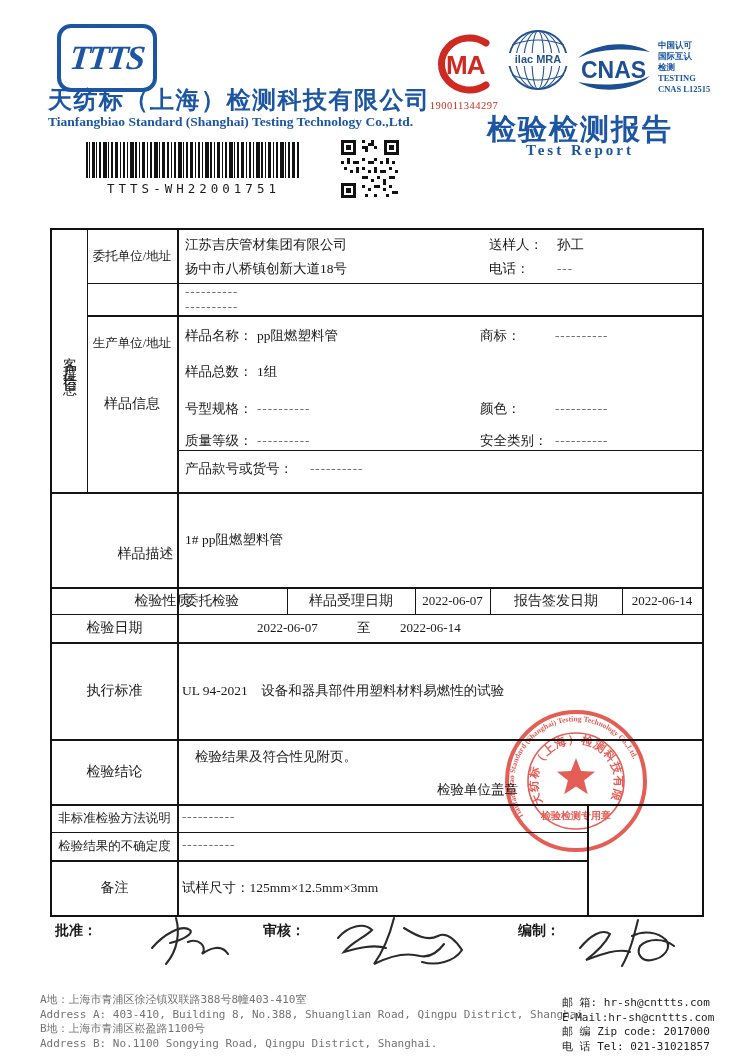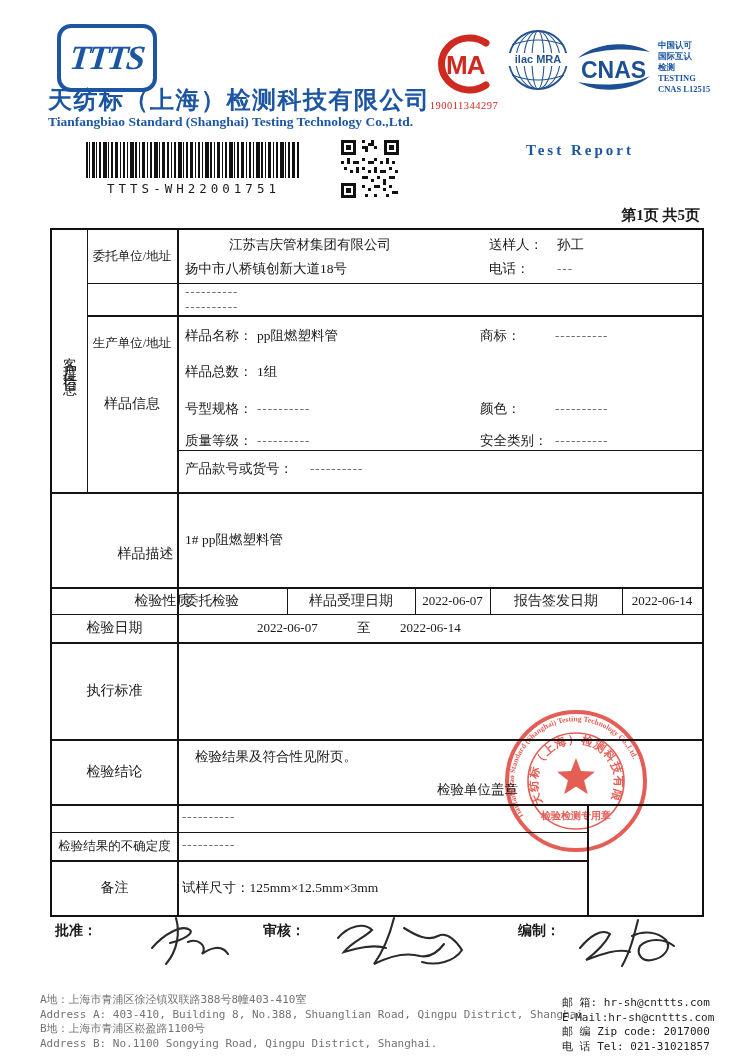--- a/index.html
+++ b/index.html
@@ -58,40 +58,40 @@
     <text x="9" y="40" font-size="23" font-weight="bold" fill="#1c4f93" font-family="Liberation Sans, sans-serif">CNAS</text>
   </svg>
   <div class="abs blue cnas-small" style="left:658px;top:40px;">
     <div>中国认可</div>
     <div>国际互认</div>
     <div>检测</div>
     <div>TESTING</div>
     <div>CNAS L12515</div>
   </div>
 
+  <div class="abs title-cn blue" style="left:455px;top:110px;width:250px;">检验检测报告</div>
   <div class="abs title-en blue" style="left:455px;top:142px;width:250px;">Test Report</div>
 
   <svg class="abs" style="left:86px;top:142px;" width="215" height="36" viewBox="0 0 215 36">
     <path fill="#111" d="M0 0h2v36H0zM3 0h1v36H3zM6 0h3v36H6zM10 0h1v36h-1zM13 0h2v36h-2zM17 0h4v36h-4zM22 0h1v36h-1zM25 0h2v36h-2zM29 0h3v36h-3zM34 0h1v36h-1zM37 0h2v36h-2zM41 0h1v36h-1zM44 0h4v36h-4zM49 0h2v36h-2zM53 0h1v36h-1zM56 0h3v36h-3zM61 0h1v36h-1zM64 0h2v36h-2zM68 0h4v36h-4zM73 0h1v36h-1zM76 0h3v36h-3zM81 0h2v36h-2zM85 0h1v36h-1zM88 0h2v36h-2zM92 0h4v36h-4zM97 0h1v36h-1zM100 0h2v36h-2zM104 0h3v36h-3zM109 0h1v36h-1zM112 0h2v36h-2zM116 0h1v36h-1zM119 0h4v36h-4zM124 0h2v36h-2zM128 0h1v36h-1zM131 0h3v36h-3zM136 0h1v36h-1zM139 0h2v36h-2zM143 0h4v36h-4zM148 0h1v36h-1zM151 0h2v36h-2zM155 0h3v36h-3zM160 0h1v36h-1zM163 0h2v36h-2zM167 0h1v36h-1zM170 0h4v36h-4zM175 0h2v36h-2zM179 0h1v36h-1zM182 0h3v36h-3zM187 0h1v36h-1zM190 0h2v36h-2zM194 0h4v36h-4zM199 0h1v36h-1zM202 0h2v36h-2zM206 0h3v36h-3zM211 0h2v36h-2z"></path>
   </svg>
   <div class="abs mono" style="left:86px;top:181px;width:215px;text-align:center;font-size:12.5px;letter-spacing:4px;white-space:nowrap;">TTTS-WH22001751</div>
 
   <svg class="abs" style="left:341px;top:140px;" width="58" height="58" viewBox="0 0 58 58">
     <g fill="#111">
       <path fill-rule="evenodd" d="M0 0h15v15H0z M3 3h9v9H3z"></path>
         <rect x="5" y="5" width="5" height="5"></rect>
       <path fill-rule="evenodd" d="M43 0h15v15H43z M46 3h9v9h-9z"></path>
         <rect x="48" y="5" width="5" height="5"></rect>
       <path fill-rule="evenodd" d="M0 43h15v15H0z M3 46h9v9H3z"></path>
         <rect x="5" y="48" width="5" height="5"></rect>
       <path d="M21 0h3v3h-3zM27 3h3v3h-3zM21 6h6v3h-6zM30 0h3v6h-3zM24 9h3v3h-3zM33 6h3v3h-3zM0 21h3v3h-3zM6 18h3v6h-3zM12 21h6v3h-6zM3 27h3v3h-3zM9 30h3v3h-3zM15 27h3v6h-3zM21 18h3v3h-3zM27 21h6v3h-6zM33 18h3v3h-3zM39 21h3v3h-3zM45 18h3v6h-3zM51 21h3v3h-3zM21 27h3v3h-3zM27 30h3v3h-3zM33 27h3v6h-3zM39 30h6v3h-6zM48 27h3v3h-3zM54 30h3v3h-3zM21 36h6v3h-6zM30 39h3v3h-3zM36 36h3v3h-3zM42 39h3v6h-3zM48 36h6v3h-6zM21 45h3v3h-3zM27 48h3v3h-3zM33 45h6v3h-6zM42 48h3v3h-3zM48 45h3v3h-3zM51 51h6v3h-6zM24 54h3v3h-3zM33 54h3v3h-3zM45 54h3v3h-3z"></path>
     </g>
   </svg>
 
-  <div class="abs" style="left:500px;top:206px;width:200px;text-align:right;font-size:15px;font-weight:700;">第1页 共5页</div>
 
   <div class="tbl">
 
     <span class="vl" style="left:35px;top:0;height:262px;"></span>
     <span class="vl" style="left:125px;top:0;height:685px;width:1.5px;"></span>
     <span class="vl" style="left:235px;top:357px;height:27px;"></span>
     <span class="vl" style="left:363px;top:357px;height:27px;"></span>
     <span class="vl" style="left:438px;top:357px;height:27px;"></span>
     <span class="vl" style="left:570px;top:357px;height:27px;"></span>
     <span class="vl" style="left:535px;top:574px;height:111px;width:1.5px;"></span>
@@ -104,21 +104,21 @@
     <span class="hl" style="left:0;top:384px;width:650px;"></span>
     <span class="hl" style="left:0;top:412px;width:650px;height:2px;"></span>
     <span class="hl" style="left:0;top:509px;width:650px;height:2px;"></span>
     <span class="hl" style="left:0;top:574px;width:650px;height:2px;"></span>
     <span class="hl" style="left:0;top:602px;width:535px;"></span>
     <span class="hl" style="left:0;top:630px;width:535px;height:2px;"></span>
 
     <div class="cell-lbl vert" style="left:0;top:0;width:35px;height:262px;">客户提供信息</div>
 
     <div class="cell-lbl" style="left:35px;top:0;width:90px;height:53px;font-size:12.5px;">委托单位/地址</div>
-    <div class="abs f135" style="left:133px;top:6px;margin-left:44px;">江苏吉庆管材集团有限公司</div>
+    <div class="abs f135" style="left:133px;top:6px;">江苏吉庆管材集团有限公司</div>
     <div class="abs f135" style="left:133px;top:30px;">扬中市八桥镇创新大道18号</div>
     <div class="abs f135" style="left:437px;top:6px;">送样人：</div>
     <div class="abs f135" style="left:505px;top:6px;">孙工</div>
     <div class="abs f135" style="left:437px;top:30px;">电话：</div>
     <div class="abs dash" style="left:505px;top:31px;">---</div>
 
     <div class="cell-lbl" style="left:35px;top:53px;width:90px;height:32px;font-size:12.5px;margin-top:44px;">生产单位/地址</div>
     <div class="abs dash" style="left:133px;top:54px;">----------</div>
     <div class="abs dash" style="left:133px;top:69px;">----------</div>
 
@@ -149,25 +149,27 @@
     <div class="cell-lbl" style="left:363px;top:357px;width:75px;height:27px;font-size:13px;">2022-06-07</div>
     <div class="cell-lbl" style="left:438px;top:357px;width:132px;height:27px;">报告签发日期</div>
     <div class="cell-lbl" style="left:570px;top:357px;width:80px;height:27px;font-size:13px;">2022-06-14</div>
 
     <div class="cell-lbl" style="left:0;top:384px;width:125px;height:28px;">检验日期</div>
     <div class="abs" style="left:205px;top:384px;height:28px;display:flex;align-items:center;font-size:13px;">2022-06-07</div>
     <div class="abs" style="left:305px;top:384px;height:28px;display:flex;align-items:center;font-size:13.5px;">至</div>
     <div class="abs" style="left:348px;top:384px;height:28px;display:flex;align-items:center;font-size:13px;">2022-06-14</div>
 
     <div class="cell-lbl" style="left:0;top:412px;width:125px;height:97px;">执行标准</div>
+    <div class="abs f135" style="left:130px;top:412px;width:510px;height:97px;display:flex;align-items:center;">UL 94-2021　设备和器具部件用塑料材料易燃性的试验</div>
 
     <div class="cell-lbl" style="left:0;top:509px;width:125px;height:65px;">检验结论</div>
     <div class="abs f135" style="left:143px;top:518px;">检验结果及符合性见附页。</div>
     <div class="abs f135" style="left:385px;top:551px;">检验单位盖章</div>
 
+    <div class="cell-lbl" style="left:0;top:574px;width:125px;height:28px;font-size:12.5px;">非标准检验方法说明</div>
     <div class="abs dash" style="left:130px;top:579px;">----------</div>
 
     <div class="cell-lbl" style="left:0;top:602px;width:125px;height:28px;font-size:12.5px;">检验结果的不确定度</div>
     <div class="abs dash" style="left:130px;top:607px;">----------</div>
 
     <div class="cell-lbl" style="left:0;top:630px;width:125px;height:55px;">备注</div>
     <div class="abs f135" style="left:130px;top:630px;height:55px;display:flex;align-items:center;">试样尺寸：125mm×12.5mm×3mm</div>
   </div>
 
   <div class="stamp-wrap">

